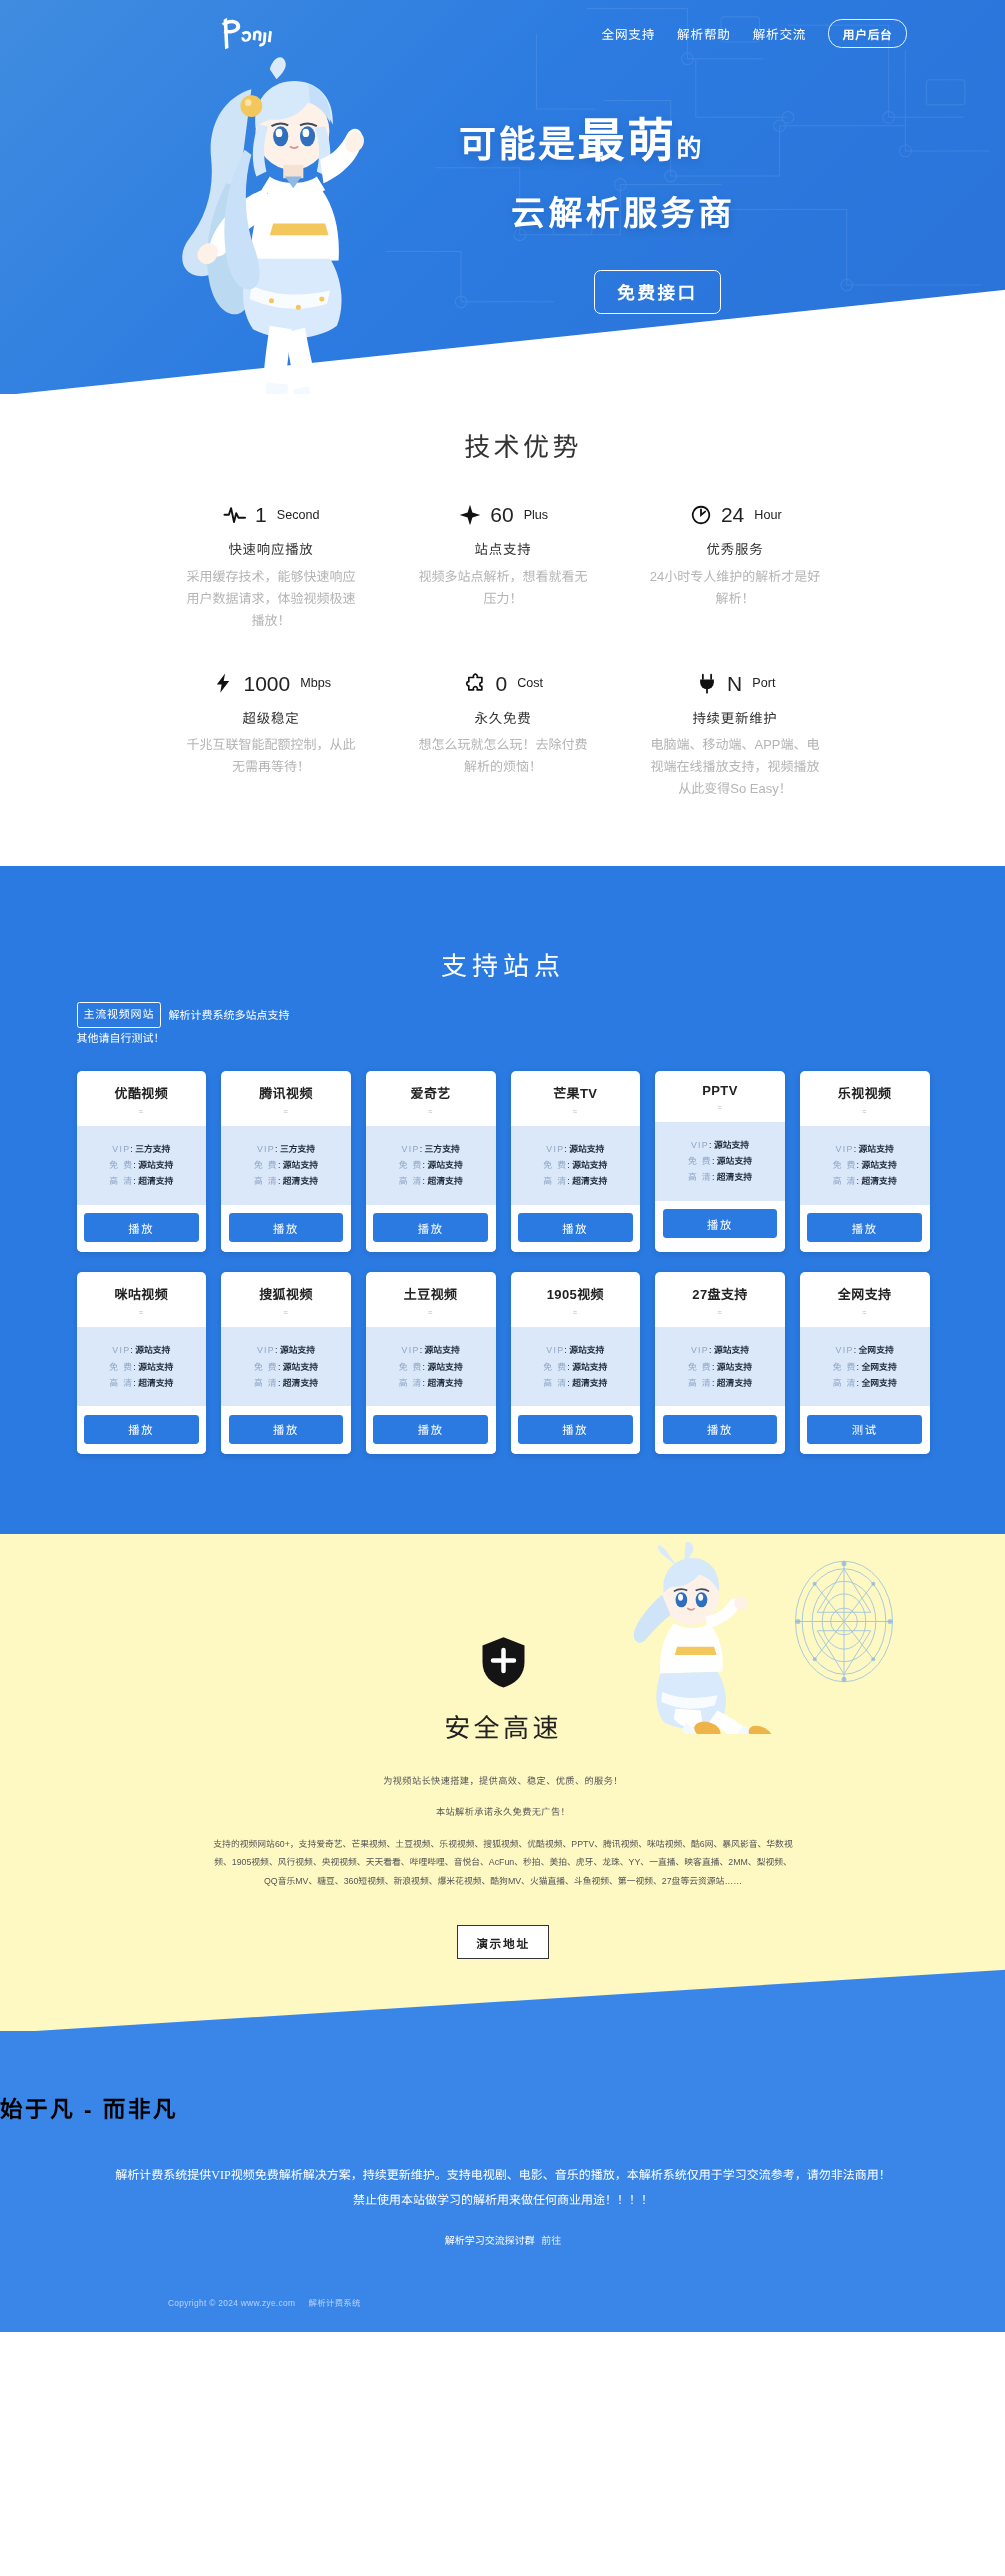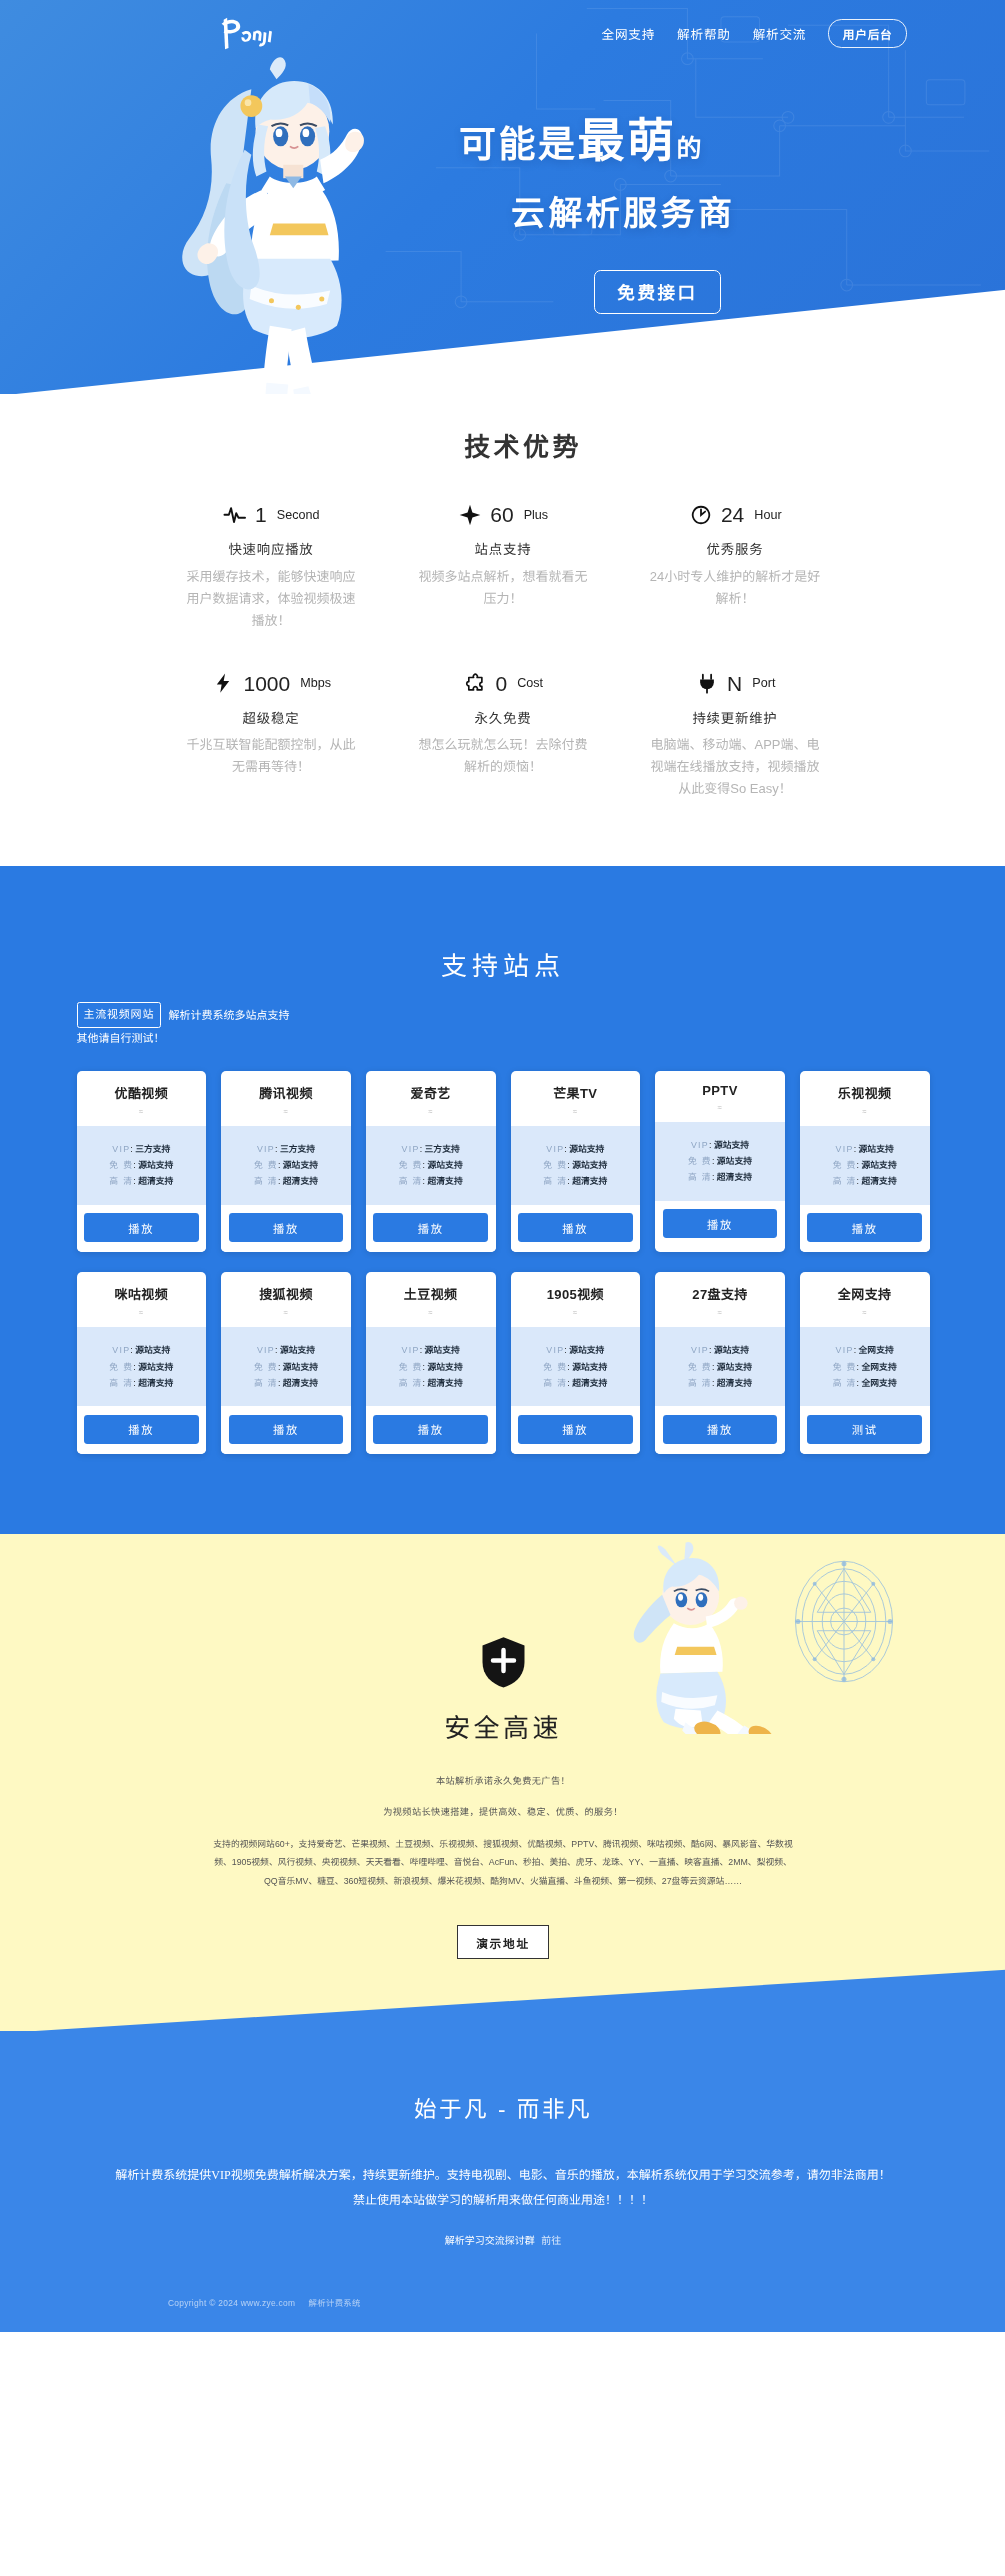--- a/index.html
+++ b/index.html
@@ -125,21 +125,21 @@
     background: #fff;
     padding: 32px 0 65px;
     position: relative;
     z-index: 2;
   }
   .sec-title {
     text-align: center;
     font-size: 26px;
     letter-spacing: 3.4px;
     color: #333;
-    font-weight: bold;
+    font-weight: normal;
     margin-bottom: 39px;
     padding-left: 40px;
   }
   .adv-grid {
     width: 696px;
     margin: 0 auto;
     display: grid;
     grid-template-columns: repeat(3, 1fr);
     row-gap: 39px;
   }
@@ -346,25 +346,24 @@
   }
   .footer::before {
     content: "";
     position: absolute;
     left: 0; top: -65px;
     width: 1006px; height: 67px;
     background: #3a86e8;
     clip-path: polygon(0 67px, 1006px 3.4px, 1006px 67px, 0 67px);
   }
   .footer-title {
-    text-align: center;
-    color: #ffffff;
+    color: #000000;
     font-size: 22.6px;
     letter-spacing: 2.5px;
-    font-weight: normal;
+    font-weight: bold;
     margin-bottom: 39px;
   }
   .footer-desc {
     width: 780px;
     margin: 4px auto;
     text-align: center;
     color: #fff;
     font-size: 12px;
     line-height: 2.1;
     font-family: Liberation Serif, serif;
@@ -839,22 +838,22 @@
     </div>
 
     <div class="shield-wrap">
       <svg viewBox="0 0 64 72" width="49" height="54">
         <path d="M32 3 L60 14 v22 c0 18 -12 29 -28 34 C16 65 4 54 4 36 V14 z" fill="#141414"></path>
         <path d="M32 20 v28 M18 34 h28" stroke="#ffffff" stroke-width="6" stroke-linecap="round"></path>
       </svg>
     </div>
 
     <h2 class="safe-title">安全高速</h2>
+    <p class="safe-p">为视频站长快速搭建，提供高效、稳定、优质、的服务！</p>
     <p class="safe-p">本站解析承诺永久免费无广告！</p>
-    <p class="safe-p">为视频站长快速搭建，提供高效、稳定、优质、的服务！</p>
     <p class="safe-long">支持的视频网站60+，支持爱奇艺、芒果视频、土豆视频、乐视视频、搜狐视频、优酷视频、PPTV、腾讯视频、咪咕视频、酷6网、暴风影音、华数视频、1905视频、风行视频、央视视频、天天看看、哔哩哔哩、音悦台、AcFun、秒拍、美拍、虎牙、龙珠、YY、一直播、映客直播、2MM、梨视频、QQ音乐MV、糖豆、360短视频、新浪视频、爆米花视频、酷狗MV、火猫直播、斗鱼视频、第一视频、27盘等云资源站……</p>
 
     <div class="demo-wrap">
       <button class="demo-btn">演示地址</button>
     </div>
   </section>
 
   <footer class="footer">
     <h2 class="footer-title">始于凡 - 而非凡</h2>
     <p class="footer-desc">解析计费系统提供VIP视频免费解析解决方案，持续更新维护。支持电视剧、电影、音乐的播放，本解析系统仅用于学习交流参考，请勿非法商用！禁止使用本站做学习的解析用来做任何商业用途！！！！</p>

